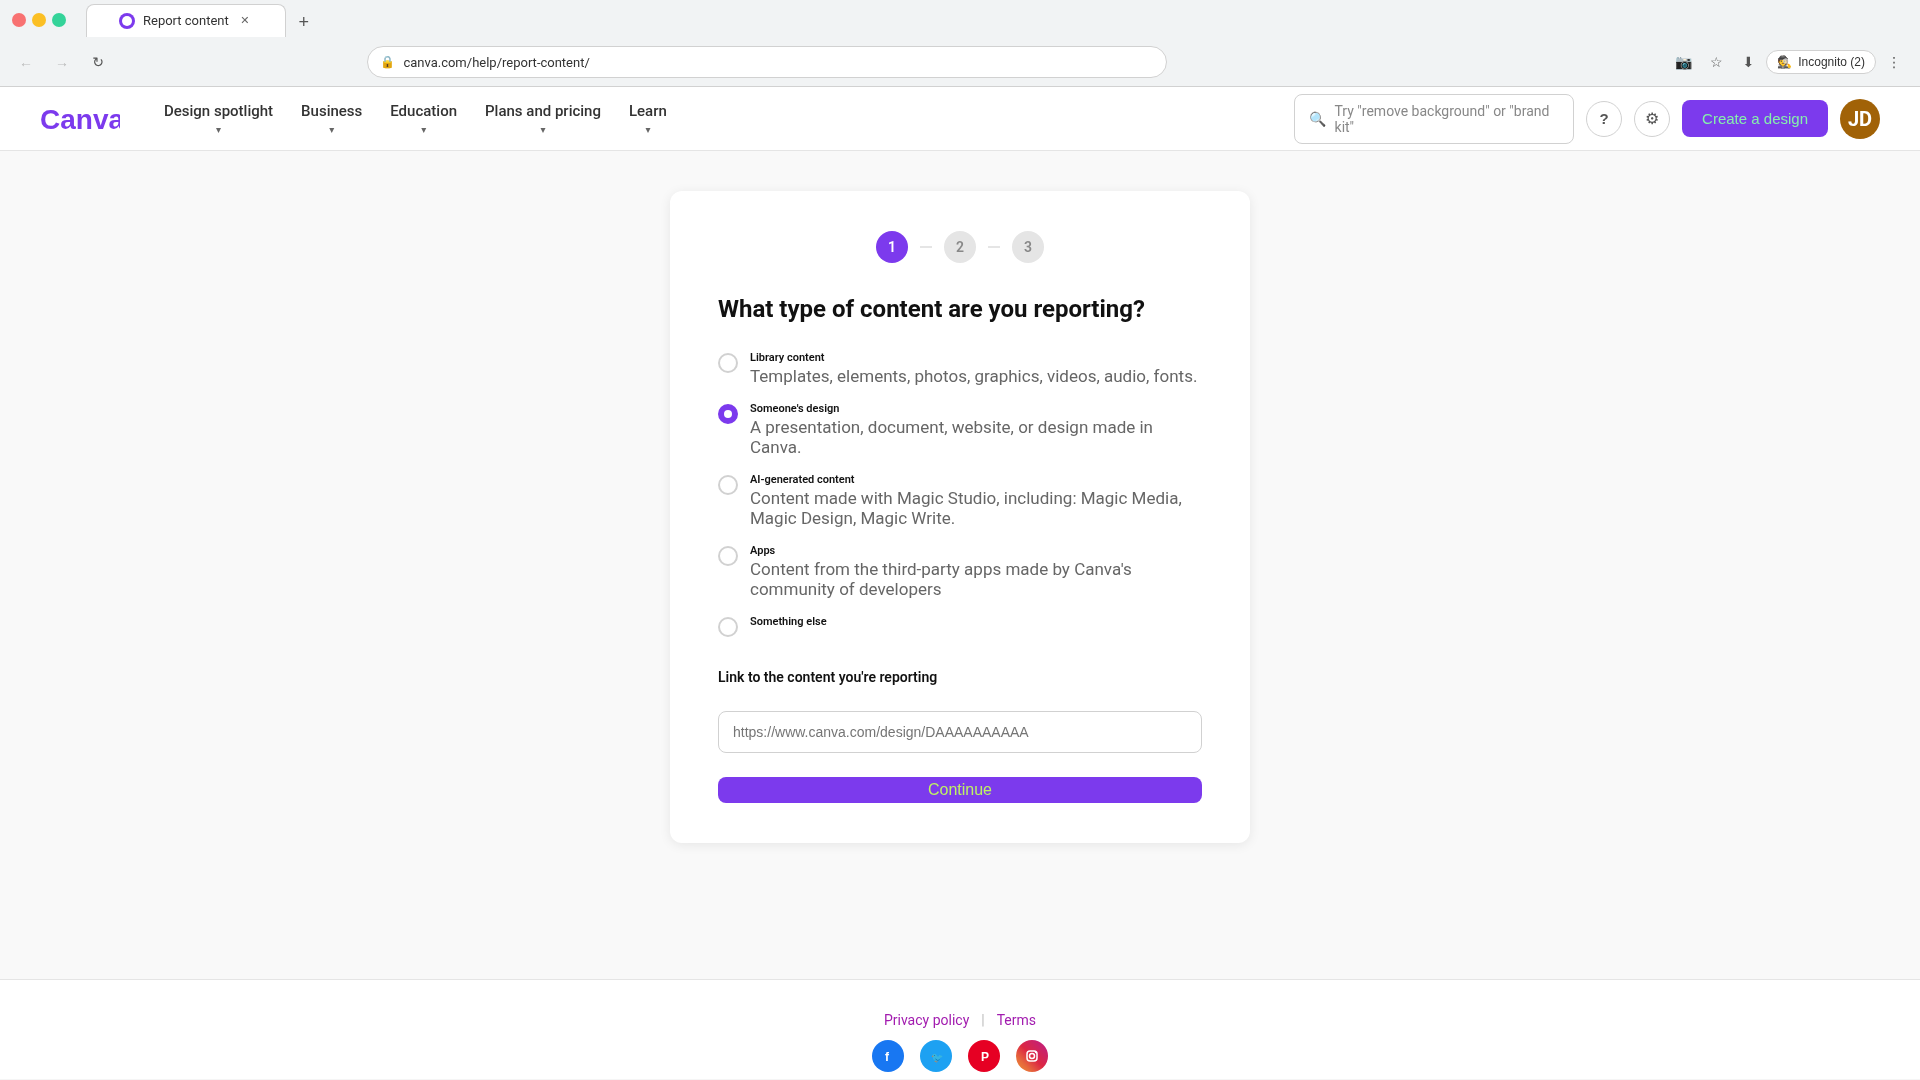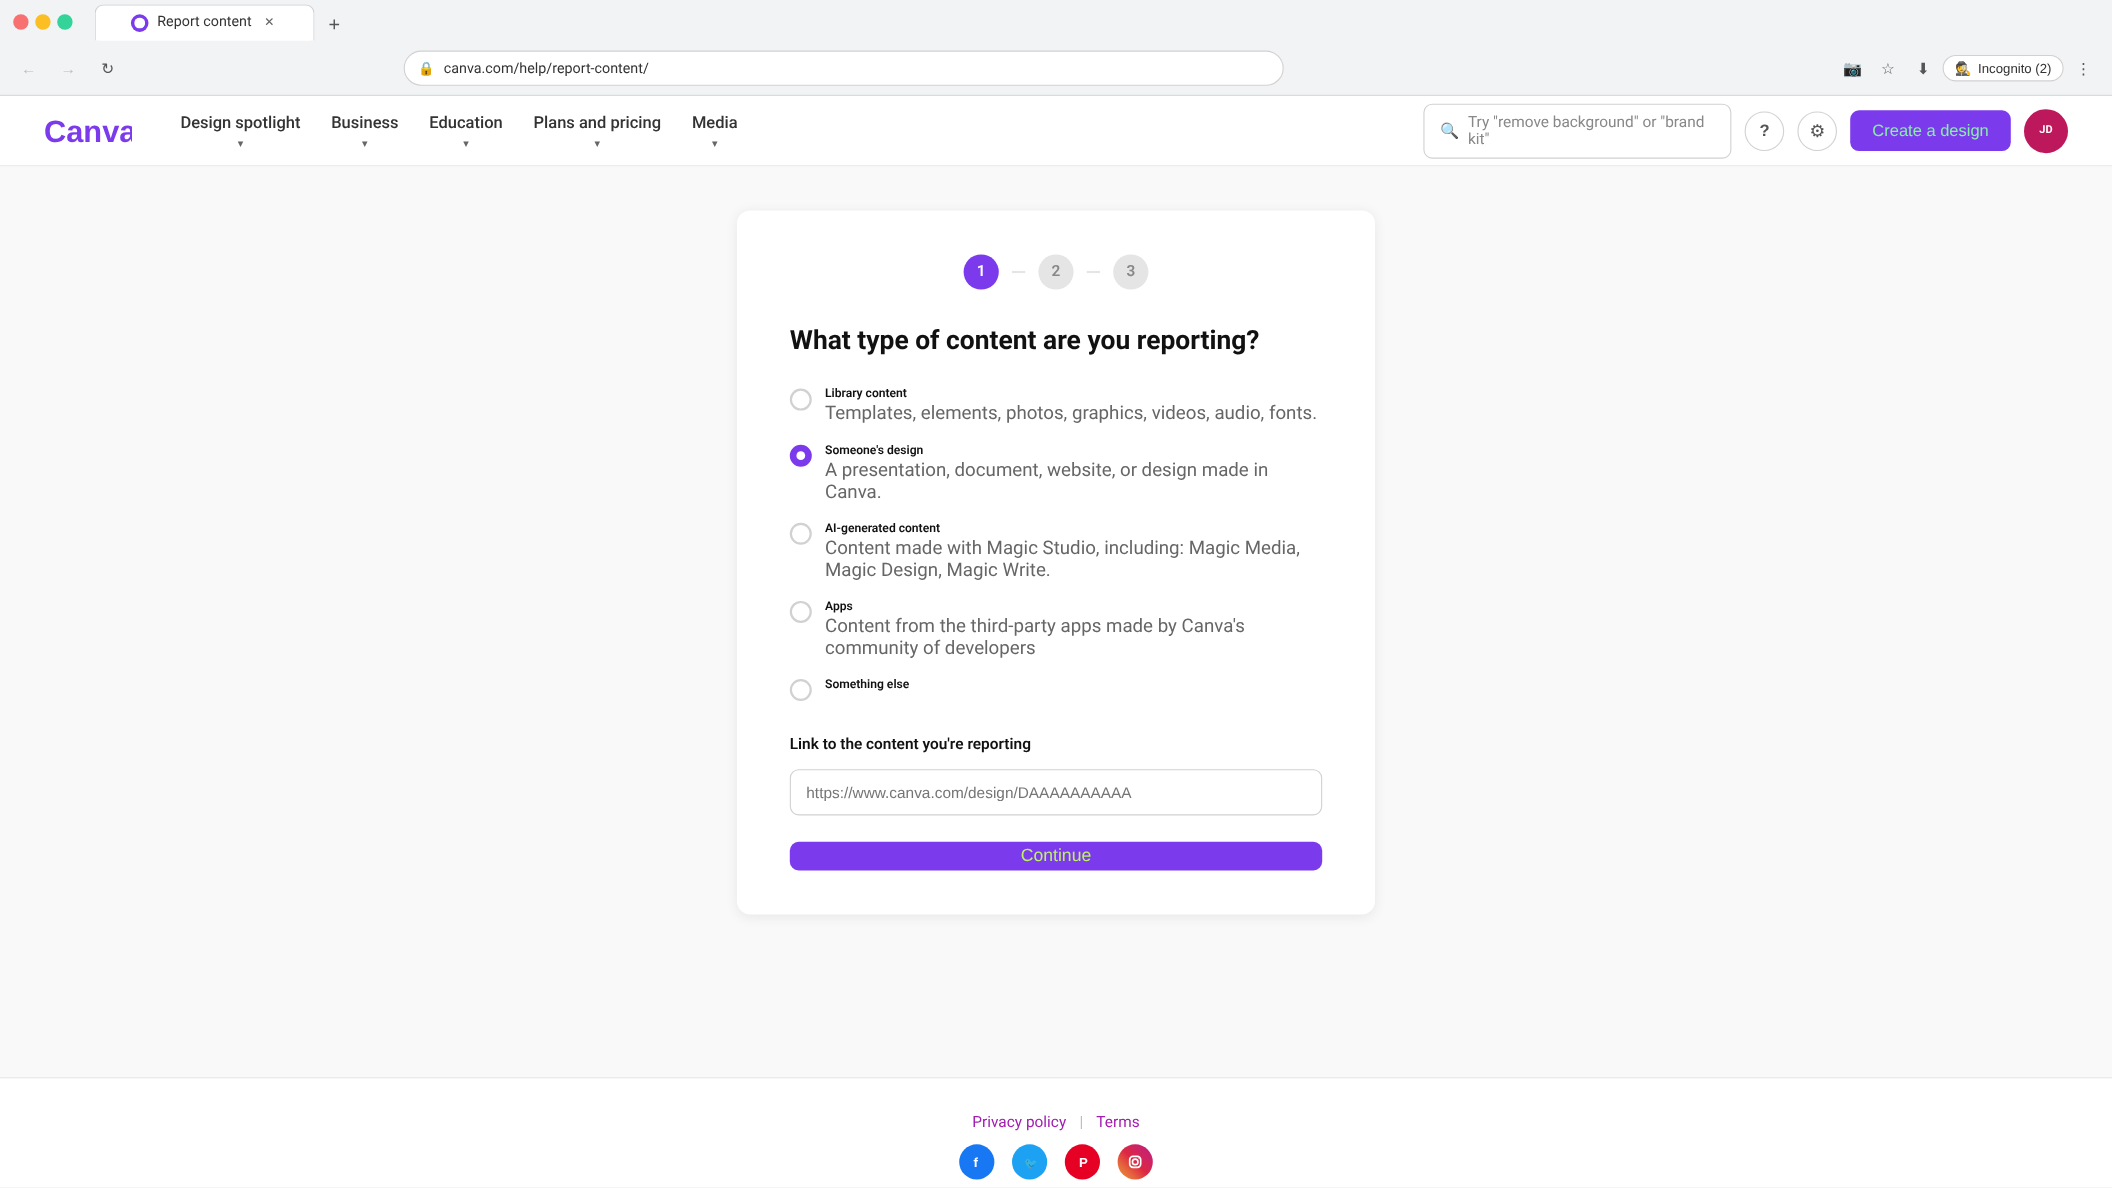--- a/index.html
+++ b/index.html
@@ -82,23 +82,23 @@
     }
     .search-bar .search-icon { color: #666; font-size: 14px; }
     .search-placeholder { font-size: 14px; color: #888; }
     .help-btn { width: 36px; height: 36px; border-radius: 50%; border: 1px solid #d1d1d1; background: white; cursor: pointer; display: flex; align-items: center; justify-content: center; color: #555; font-size: 15px; font-weight: bold; }
     .settings-btn { width: 36px; height: 36px; border-radius: 50%; border: 1px solid #d1d1d1; background: white; cursor: pointer; display: flex; align-items: center; justify-content: center; color: #555; font-size: 16px; }
     .create-btn {
       padding: 10px 20px; background: #7c3aed; color: #86efac; border: none;
       border-radius: 8px; font-size: 15px; font-weight: 400; cursor: pointer;
     }
     .avatar {
-      width: 40px; height: 40px; border-radius: 50%; background: #be185d;
+      width: 40px; height: 40px; border-radius: 50%; background: #a16207;
       color: white; display: flex; align-items: center; justify-content: center;
-      font-size: 10px; font-weight: 700; cursor: pointer;
+      font-size: 20px; font-weight: 700; cursor: pointer;
     }
 
     
     .main-content {
       display: flex; flex-direction: column; align-items: center;
       padding: 40px 20px; min-height: calc(1080px - 64px - 88px - 100px);
       background: #f9f9f9;
     }
 
     .form-card {
@@ -135,21 +135,21 @@
     }
     .radio-circle.selected { border-color: #7c3aed; background: #7c3aed; }
     .radio-circle.selected::after {
       content: ''; width: 8px; height: 8px; border-radius: 50%; background: white;
     }
     .radio-label { font-size: 11px; font-weight: 600; color: #111; }
     .radio-desc { font-size: 17px; color: #666; margin-top: 2px; }
 
     
     .link-section { margin-bottom: 24px; }
-    .link-label { font-size: 14px; font-weight: 600; color: #111; margin-bottom: 14px; }
+    .link-label { font-size: 14px; font-weight: 600; color: #111; margin-bottom: 26px; }
     .link-input {
       width: 100%; border: 1px solid #d1d1d1; border-radius: 8px;
       padding: 12px 14px; font-size: 14px; color: #666;
       outline: none;
     }
 
     
     .continue-btn {
       width: 100%; padding: 4px; background: #7c3aed; color: #bef264;
       border: none; border-radius: 8px; font-size: 16px; font-weight: 400;
@@ -236,21 +236,21 @@
       </div>
       <div class="nav-item">
         <span>Education</span>
         <span class="nav-chevron">▾</span>
       </div>
       <div class="nav-item">
         <span>Plans and pricing</span>
         <span class="nav-chevron">▾</span>
       </div>
       <div class="nav-item">
-        <span>Media</span>
+        <span>Learn</span>
         <span class="nav-chevron">▾</span>
       </div>
     </div>
     <div class="navbar-right">
       <div class="search-bar">
         <span class="search-icon">🔍</span>
         <span class="search-placeholder">Try "remove background" or "brand kit"</span>
       </div>
       <button class="help-btn">?</button>
       <button class="settings-btn">⚙</button>

